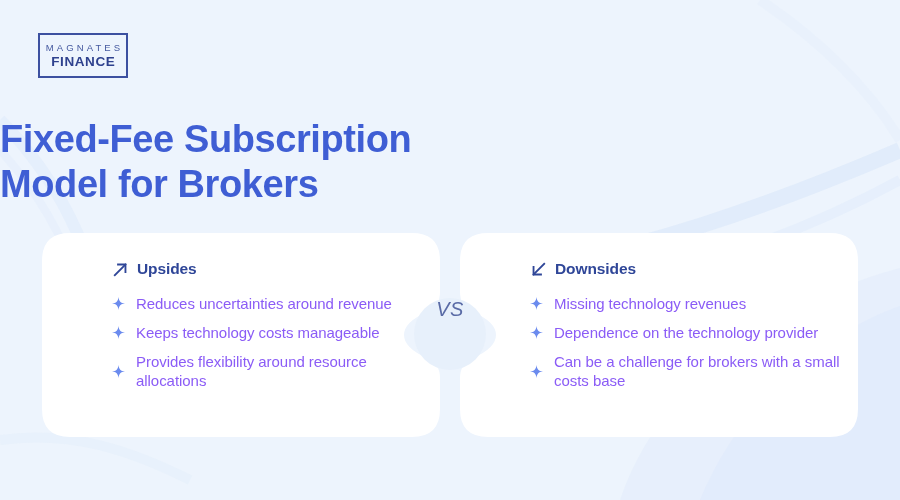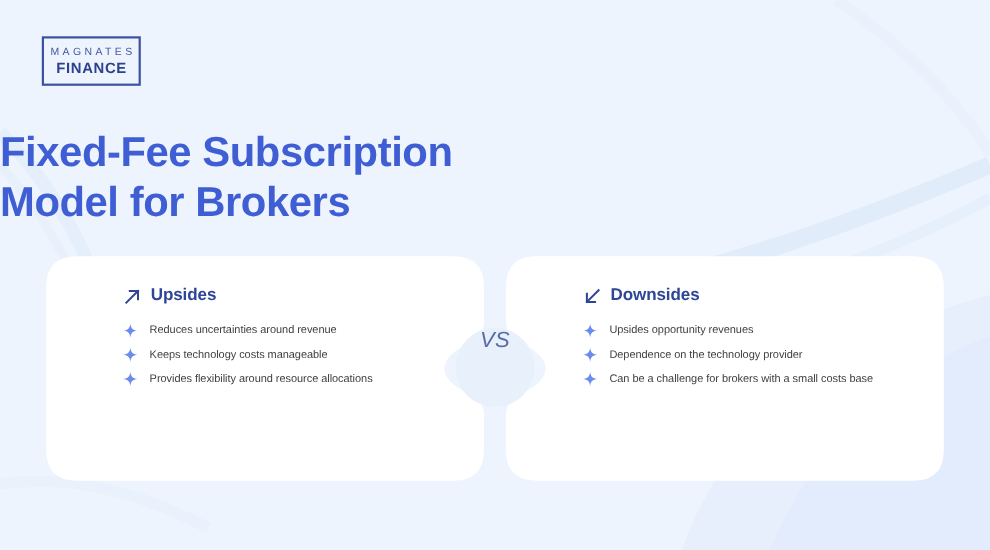--- a/index.html
+++ b/index.html
@@ -125,22 +125,22 @@
     display: flex;
     align-items: center;
     gap: 11px;
   }
   .sparkle {
     flex: 0 0 auto;
     width: 13px;
     height: 13px;
   }
   .bullet-text {
-    color: #404040;
-    font-size: 10px;
+    color: #8b5cf6;
+    font-size: 15px;
     font-weight: 400;
     line-height: 1.32;
     letter-spacing: -0.05px;
     max-width: 300px;
   }
   .card-right .bullet-text {
     max-width: 290px;
   }
   
   .vs-badge {
@@ -268,21 +268,21 @@
           <polyline points="15.5,19 5,19 5,8.5"></polyline>
         </g>
       </svg>
       <span class="card-head-label">Downsides</span>
     </div>
     <div class="bullets">
       <div class="bullet">
         <svg class="sparkle" viewBox="0 0 24 24">
           <path d="M12 0 C12.9 8.1 15.9 11.1 24 12 C15.9 12.9 12.9 15.9 12 24 C11.1 15.9 8.1 12.9 0 12 C8.1 11.1 11.1 8.1 12 0 Z" fill="#6b8bee"></path>
         </svg>
-        <span class="bullet-text">Upsides opportunity revenues</span>
+        <span class="bullet-text">Missing technology revenues</span>
       </div>
       <div class="bullet">
         <svg class="sparkle" viewBox="0 0 24 24">
           <path d="M12 0 C12.9 8.1 15.9 11.1 24 12 C15.9 12.9 12.9 15.9 12 24 C11.1 15.9 8.1 12.9 0 12 C8.1 11.1 11.1 8.1 12 0 Z" fill="#6b8bee"></path>
         </svg>
         <span class="bullet-text">Dependence on the technology provider</span>
       </div>
       <div class="bullet">
         <svg class="sparkle" viewBox="0 0 24 24">
           <path d="M12 0 C12.9 8.1 15.9 11.1 24 12 C15.9 12.9 12.9 15.9 12 24 C11.1 15.9 8.1 12.9 0 12 C8.1 11.1 11.1 8.1 12 0 Z" fill="#6b8bee"></path>

